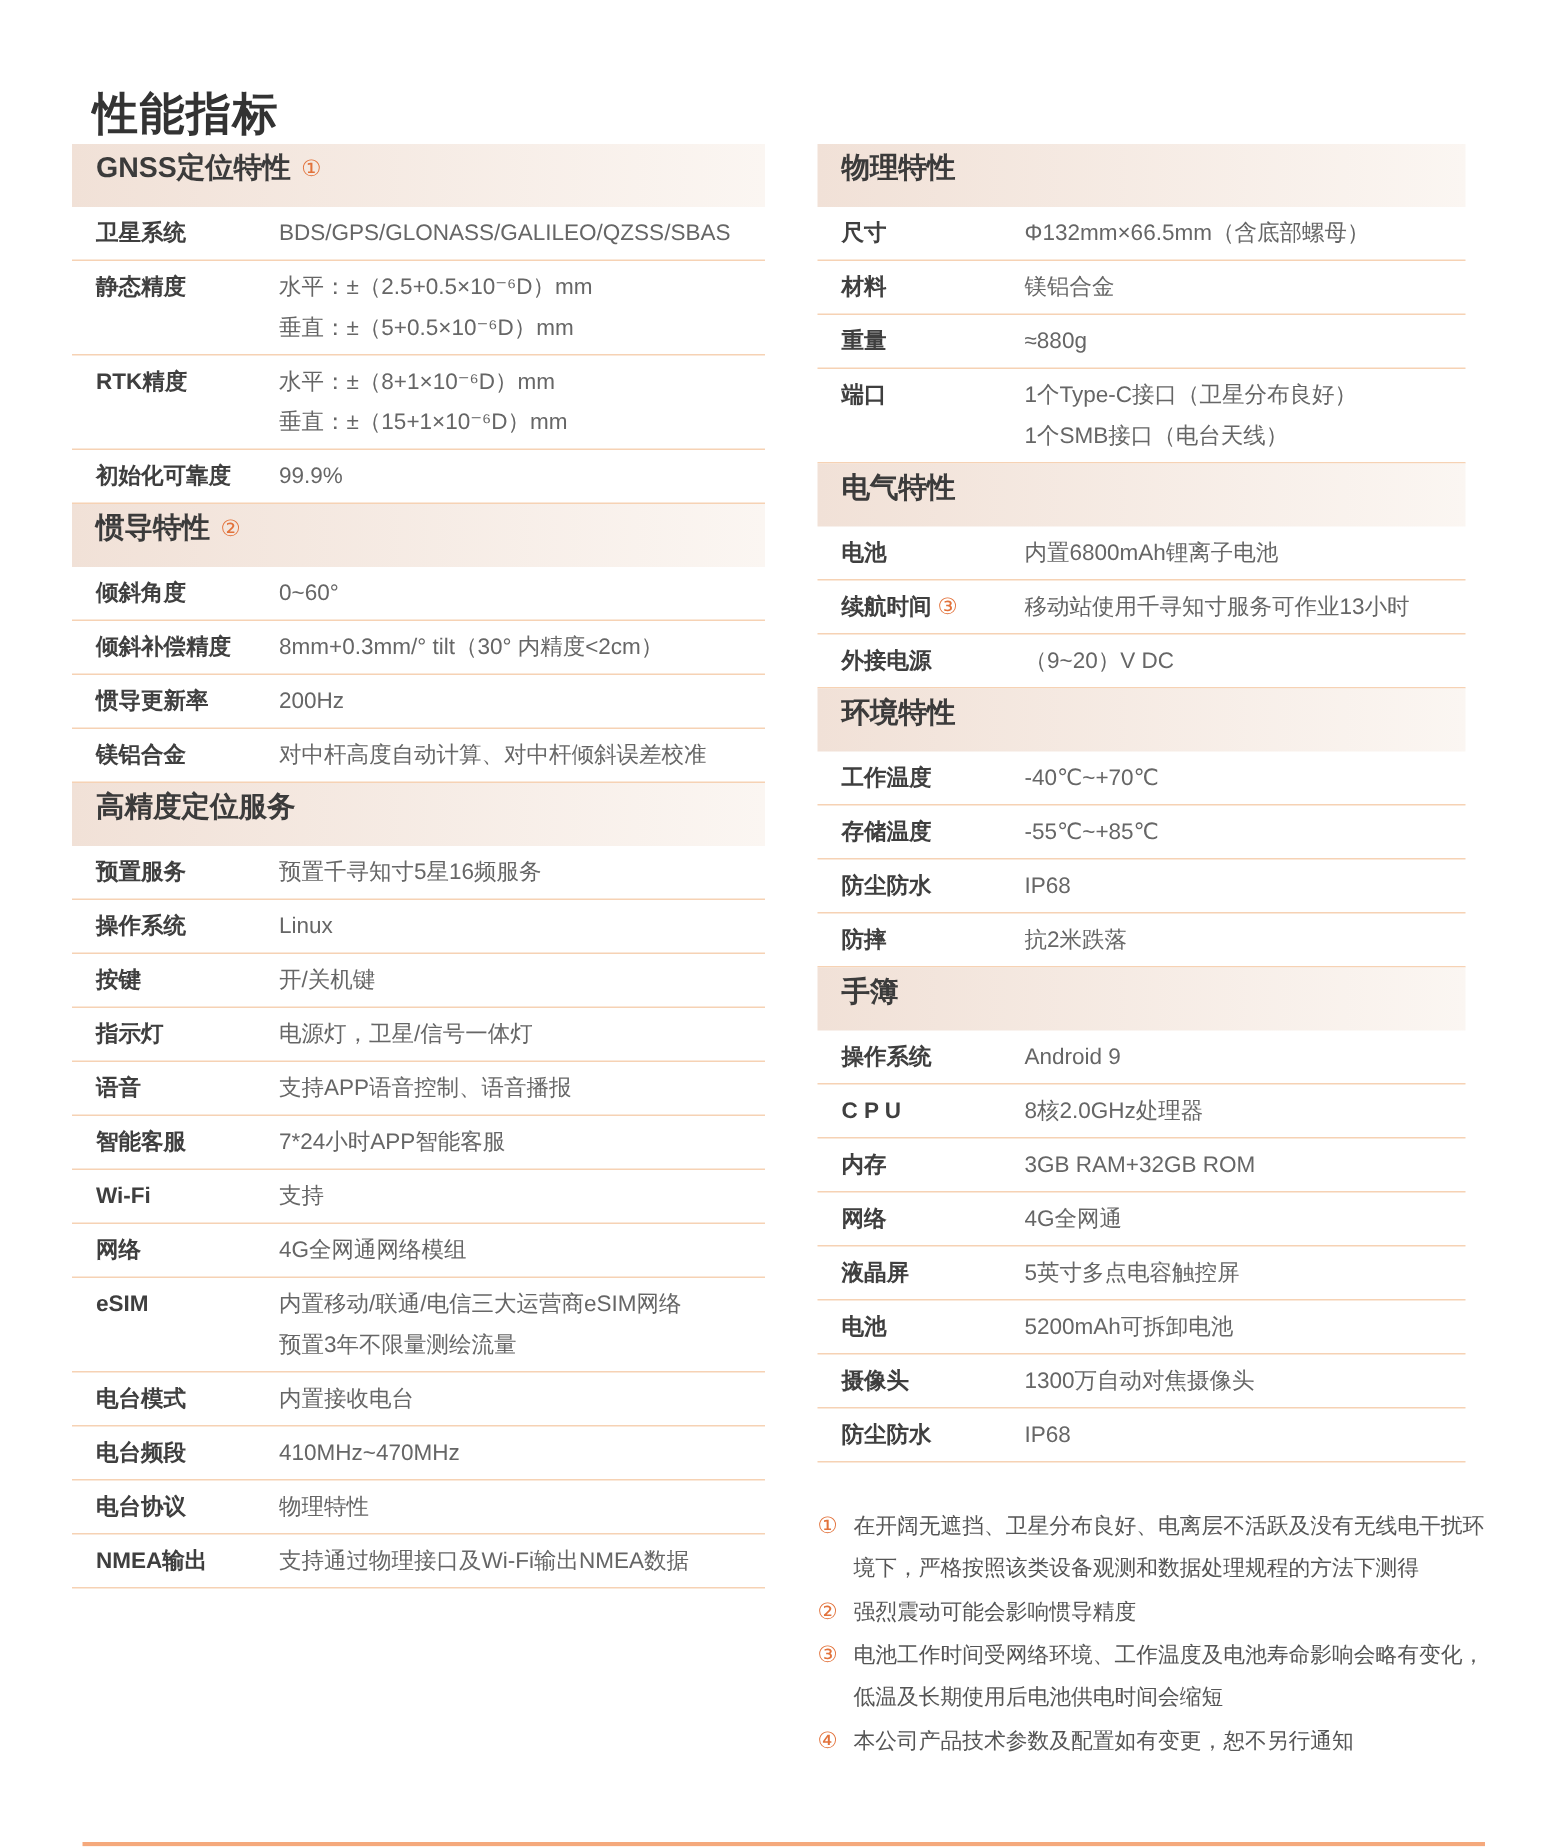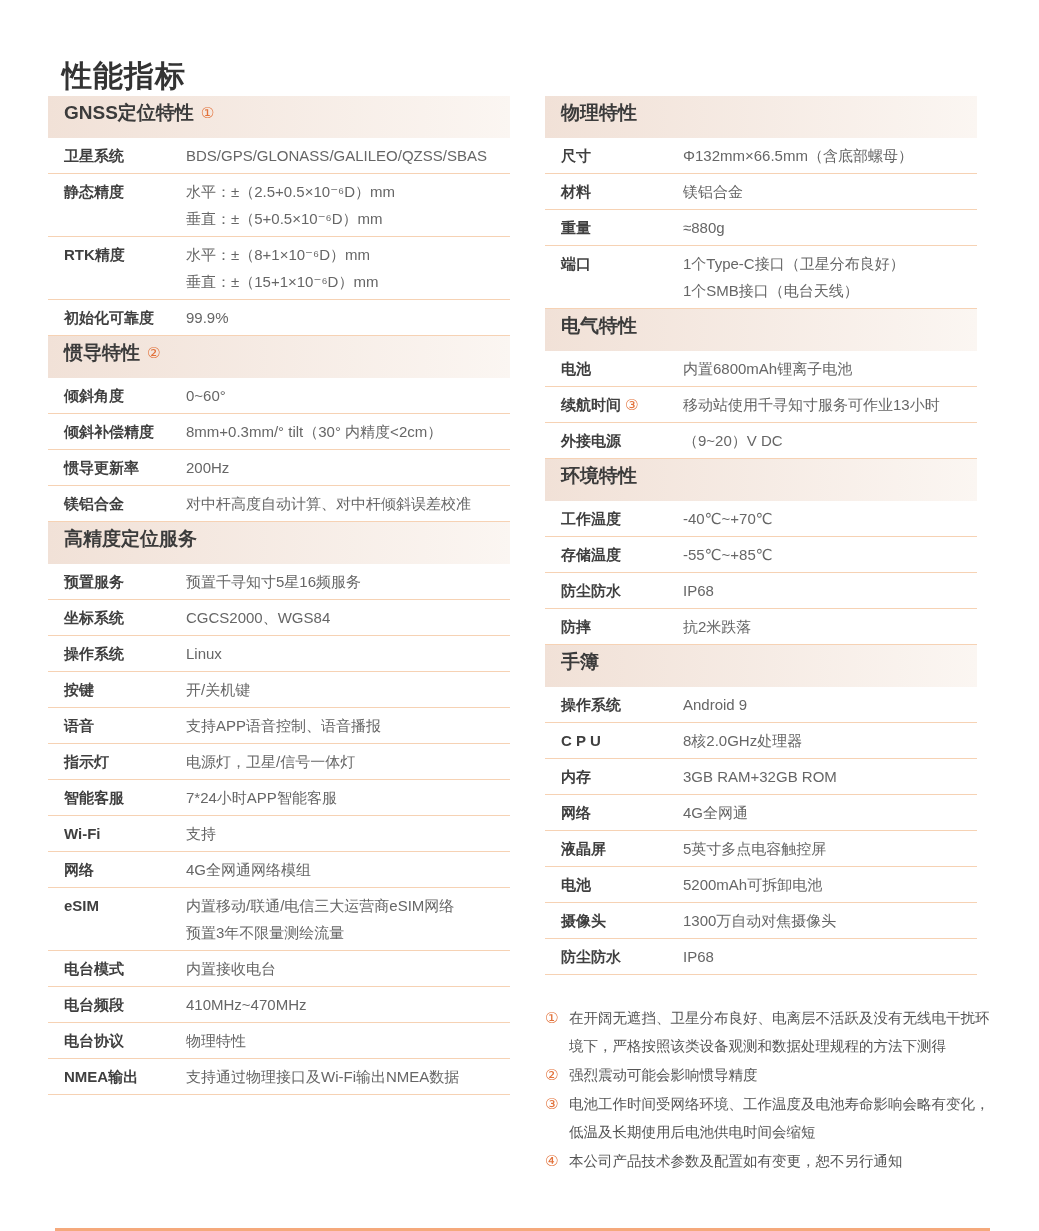--- a/index.html
+++ b/index.html
@@ -97,50 +97,44 @@
         </div>
       </section>
       <section class="spec-section">
         <div class="sec-header"><span class="sec-title">高精度定位服务</span></div>
         <div class="spec-row">
           <div class="row-label">预置服务</div>
           <div class="row-value">
             <div class="value-line">预置千寻知寸5星16频服务</div>
           </div>
         </div>
-        <div class="spec-row">
-          <div class="row-label">坐标系统</div>
-          <div class="row-value">
-            <div class="value-line">CGCS2000、WGS84</div>
-          </div>
-        </div>
       </section>
       <section class="spec-section">
         <div class="spec-row">
           <div class="row-label">操作系统</div>
           <div class="row-value">
             <div class="value-line">Linux</div>
           </div>
         </div>
         <div class="spec-row">
           <div class="row-label">按键</div>
           <div class="row-value">
             <div class="value-line">开/关机键</div>
           </div>
         </div>
         <div class="spec-row">
+          <div class="row-label">指示灯</div>
+          <div class="row-value">
+            <div class="value-line">电源灯，卫星/信号一体灯</div>
+          </div>
+        </div>
+        <div class="spec-row">
           <div class="row-label">语音</div>
           <div class="row-value">
             <div class="value-line">支持APP语音控制、语音播报</div>
-          </div>
-        </div>
-        <div class="spec-row">
-          <div class="row-label">指示灯</div>
-          <div class="row-value">
-            <div class="value-line">电源灯，卫星/信号一体灯</div>
           </div>
         </div>
         <div class="spec-row">
           <div class="row-label">智能客服</div>
           <div class="row-value">
             <div class="value-line">7*24小时APP智能客服</div>
           </div>
         </div>
       </section>
       <section class="spec-section">

